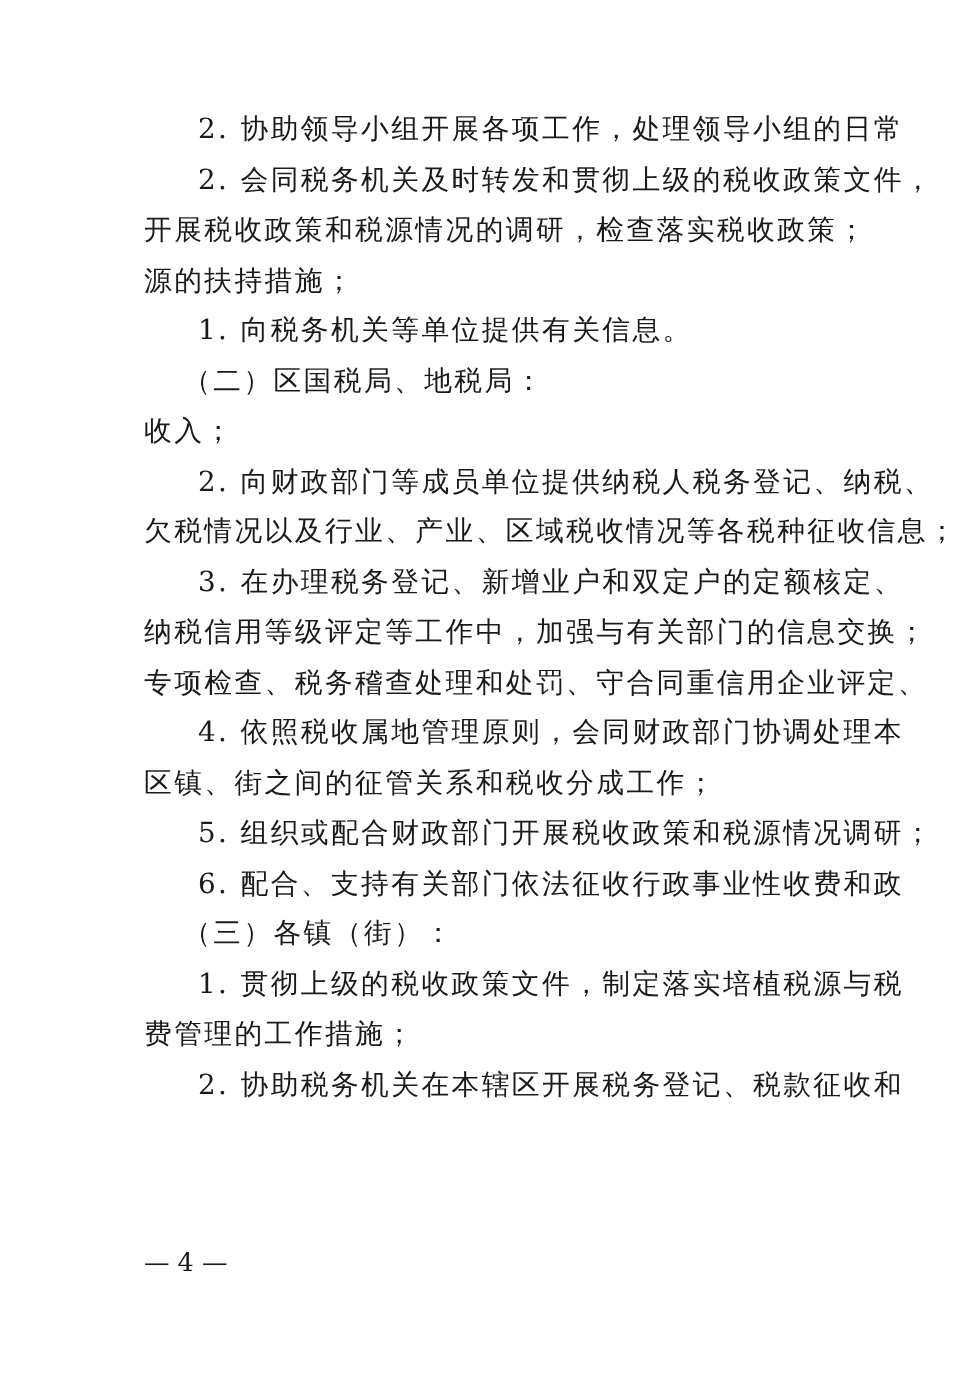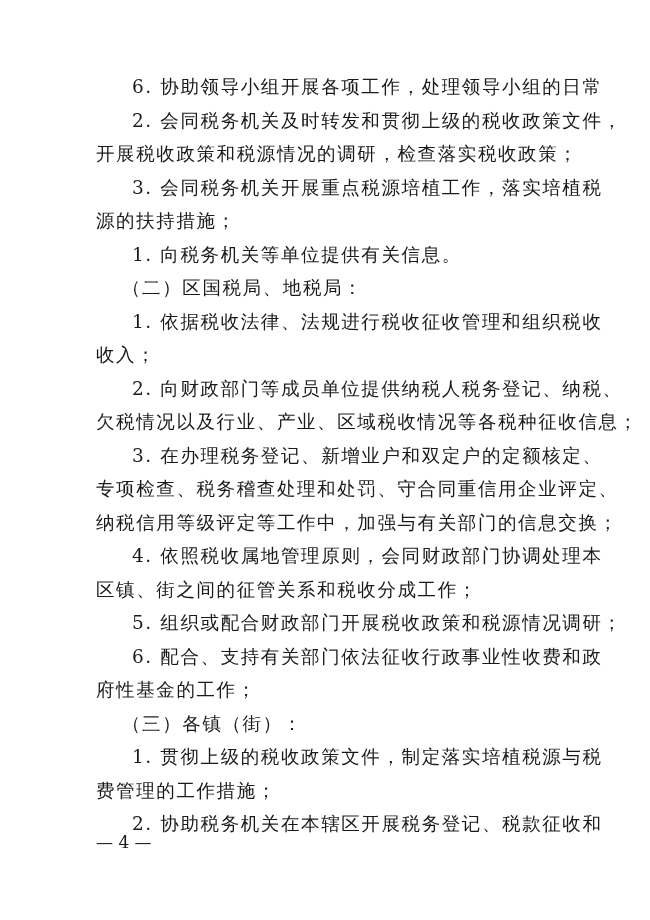--- a/index.html
+++ b/index.html
@@ -23,38 +23,35 @@
     position: absolute; left: 96px; top: 832px;
     font-size: 17px; line-height: 20px; color: #1a1a1a;
     font-family: "DejaVu Serif", serif;
   }
 </style>
 </head>
 <body>
 
 <div class="page">
   <div class="body-text">
-    <div class="line indent">6. 协助领导小组开展各项工作，处理领导小组的日常</div>
+    <div class="line indent">2. 协助领导小组开展各项工作，处理领导小组的日常</div>
     <div class="line indent">2. 会同税务机关及时转发和贯彻上级的税收政策文件，</div>
     <div class="line">开展税收政策和税源情况的调研，检查落实税收政策；</div>
-    <div class="line indent">3. 会同税务机关开展重点税源培植工作，落实培植税</div>
     <div class="line">源的扶持措施；</div>
     <div class="line indent">1. 向税务机关等单位提供有关信息。</div>
     <div class="line heading">（二）区国税局、地税局：</div>
-    <div class="line indent">1. 依据税收法律、法规进行税收征收管理和组织税收</div>
     <div class="line">收入；</div>
     <div class="line indent">2. 向财政部门等成员单位提供纳税人税务登记、纳税、</div>
     <div class="line">欠税情况以及行业、产业、区域税收情况等各税种征收信息；</div>
     <div class="line indent">3. 在办理税务登记、新增业户和双定户的定额核定、</div>
+    <div class="line">纳税信用等级评定等工作中，加强与有关部门的信息交换；</div>
     <div class="line">专项检查、税务稽查处理和处罚、守合同重信用企业评定、</div>
-    <div class="line">纳税信用等级评定等工作中，加强与有关部门的信息交换；</div>
     <div class="line indent">4. 依照税收属地管理原则，会同财政部门协调处理本</div>
     <div class="line">区镇、街之间的征管关系和税收分成工作；</div>
     <div class="line indent">5. 组织或配合财政部门开展税收政策和税源情况调研；</div>
     <div class="line indent">6. 配合、支持有关部门依法征收行政事业性收费和政</div>
-    <div class="line">府性基金的工作；</div>
     <div class="line heading">（三）各镇（街）：</div>
     <div class="line indent">1. 贯彻上级的税收政策文件，制定落实培植税源与税</div>
     <div class="line">费管理的工作措施；</div>
     <div class="line indent">2. 协助税务机关在本辖区开展税务登记、税款征收和</div>
   </div>
   <div class="page-num">— 4 —</div>
 </div>
 
 </body></html>

